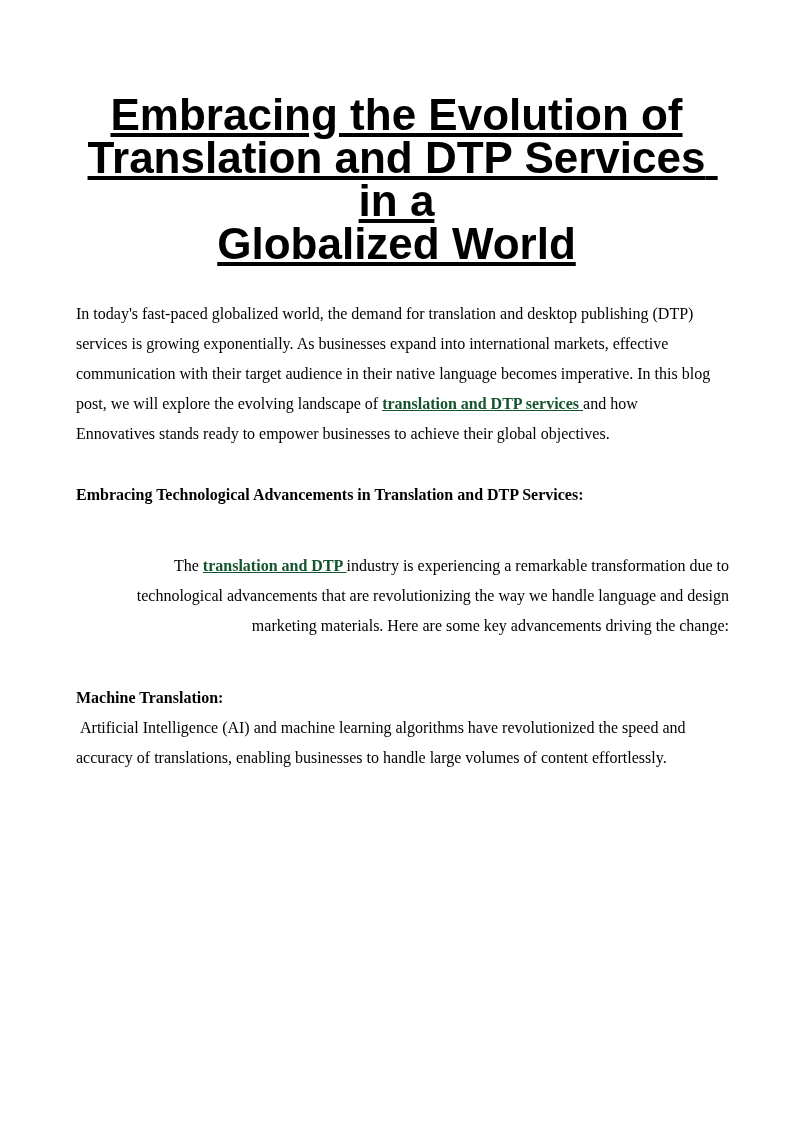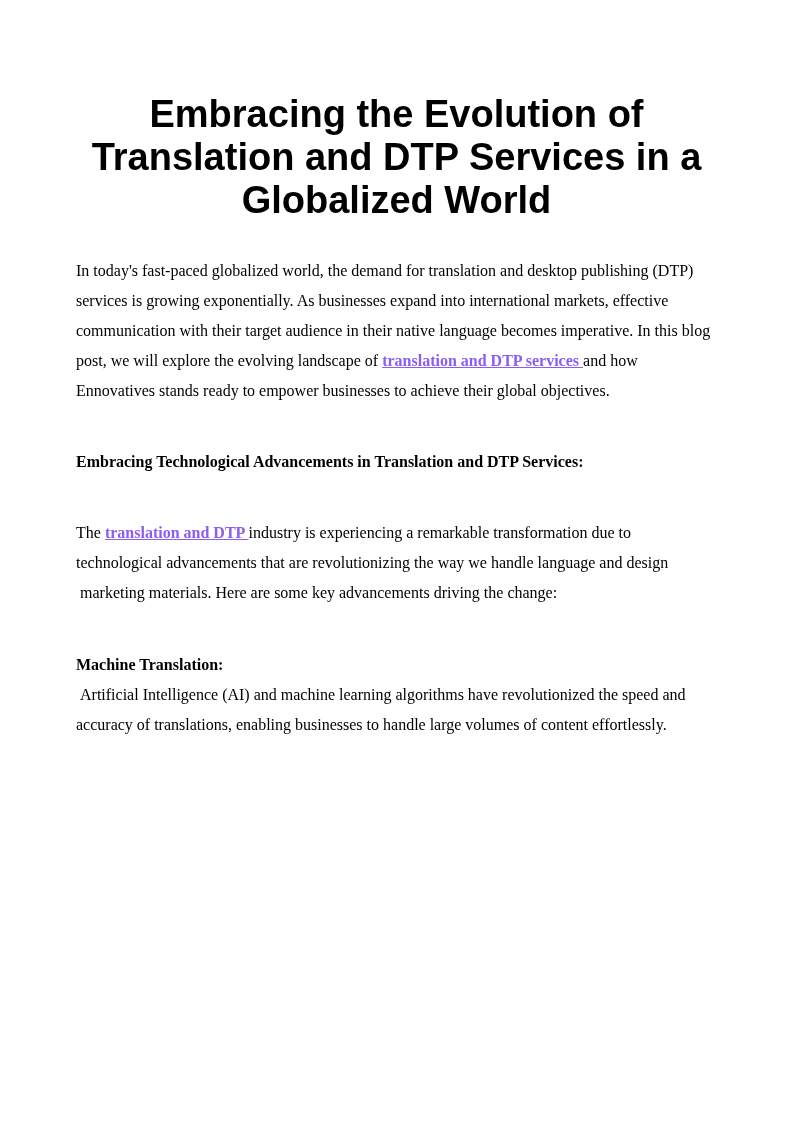--- a/index.html
+++ b/index.html
@@ -15,44 +15,45 @@
     box-sizing: border-box;
     padding: 0 76px;
     background: #ffffff;
     color: #000000;
     overflow: hidden;
   }
   .doc-title {
     margin: 93px 0 0 0;
     font-family: "Liberation Sans", sans-serif;
     font-weight: bold;
-    font-size: 38px;
+    font-size: 44px;
     line-height: 43px;
     text-align: center;
     white-space: pre-wrap;
+    text-decoration: underline;
   }
   .para, .sec-heading {
     font-family: "Liberation Serif", serif;
     font-size: 16px;
     line-height: 30px;
     white-space: pre-wrap;
     margin: 0 -12px 0 0; 
   }
   .sec-heading {
     font-weight: bold;
   }
   .doc-link {
     font-weight: bold;
     text-decoration: underline;
-    color: #8b5cf6;
+    color: #14532d;
     cursor: pointer;
   }
   .mt-intro   { margin-top: 34px; }
-  .mt-h1      { margin-top: 41px; }
-  .mt-p2      { margin-top: 41px; }
+  .mt-h1      { margin-top: 31px; }
+  .mt-p2      { margin-top: 41px; text-align: right; }
   .mt-h2      { margin-top: 42px; }
   .mt-p3      {  }
   .mt-h3      { margin-top: 42px; }
   .mt-p4      { margin-top: 9px;  }
 </style>
 </head>
 <body>
 
 <div class="page">
 

